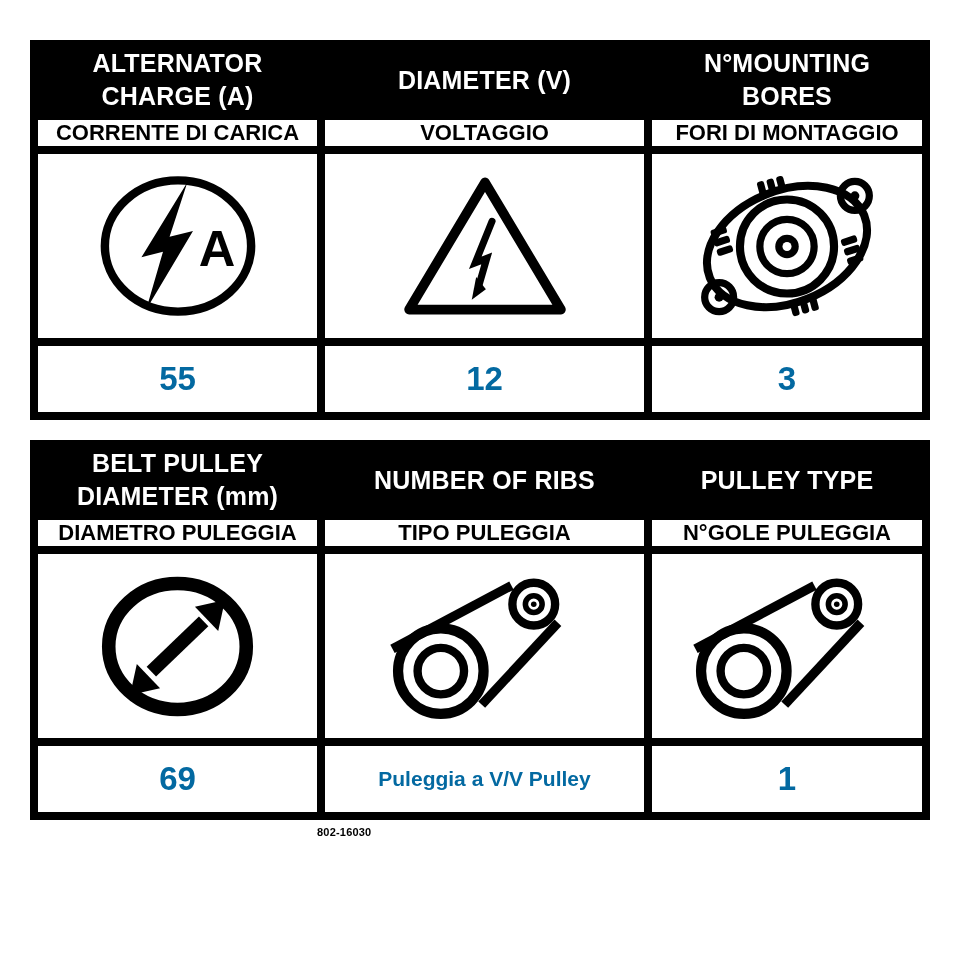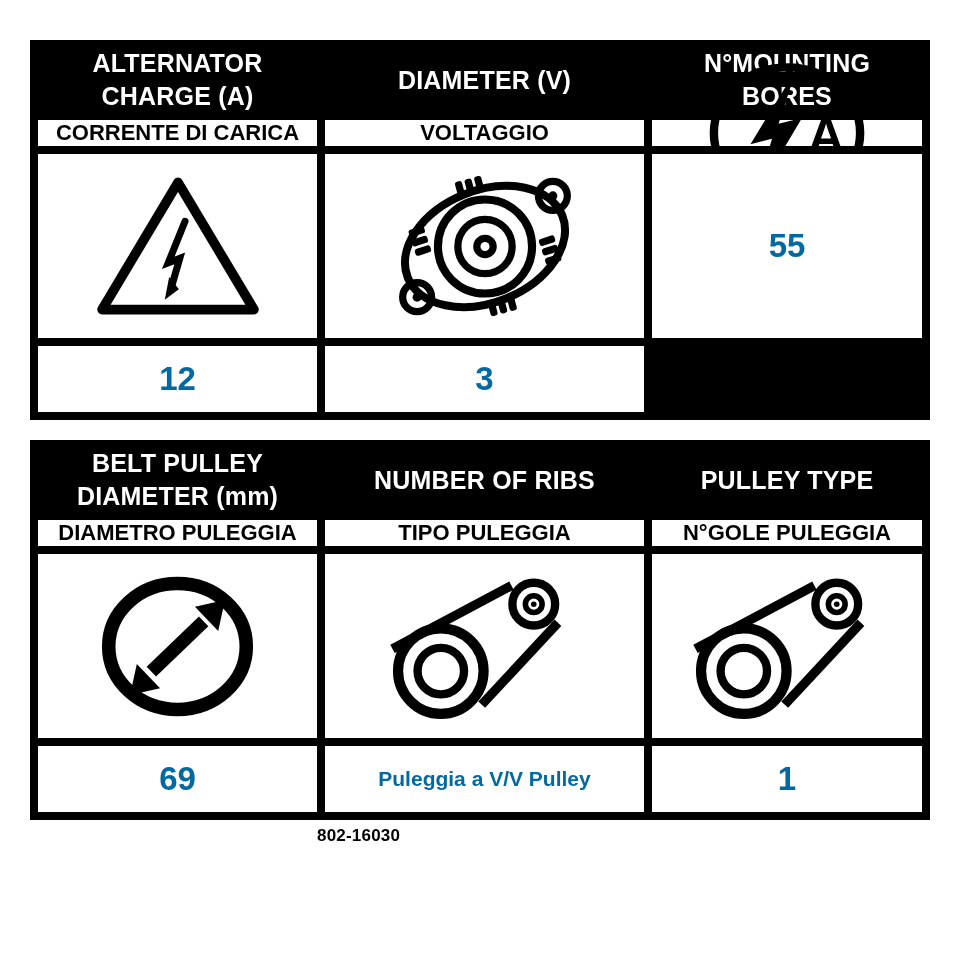--- a/index.html
+++ b/index.html
@@ -41,38 +41,39 @@
   .val {
     background:#fff; color:#0369a1;
     font-weight:bold; font-size:33px;
     white-space:nowrap;
   }
   .val-small { font-size:21px; }
   .tables-gap { height:20px; }
   .part-number {
     margin:6px 0 0 287px;
     font-weight:bold;
-    font-size:17px;
+    font-size:11px;
     letter-spacing:0.2px;
   }
   svg { display:block; }
   .stroke { fill:none; stroke:#000; }
 </style>
 </head>
 <body>
 
 <div class="page">
 
   <div class="spec-table">
     <div class="cell hdr">ALTERNATOR CHARGE (A)</div>
     <div class="cell hdr">DIAMETER (V)</div>
     <div class="cell hdr">N°MOUNTING BORES</div>
 
     <div class="cell sub">CORRENTE DI CARICA</div>
     <div class="cell sub">VOLTAGGIO</div>
+    <div class="cell sub">FORI DI MONTAGGIO</div>
 
     <div class="cell icon-cell">
       <svg width="160" height="150" viewBox="0 0 170 160">
         <ellipse class="stroke" cx="85" cy="80" rx="78" ry="70" stroke-width="9"></ellipse>
         <polygon fill="#000" points="95,12 46,92 69,86 51,148 101,64 76,70"></polygon>
         <text x="107" y="101" font-size="54" font-weight="bold" fill="#000" font-family="Liberation Sans, sans-serif">A</text>
       </svg>
     </div>
 
     <div class="cell icon-cell">

